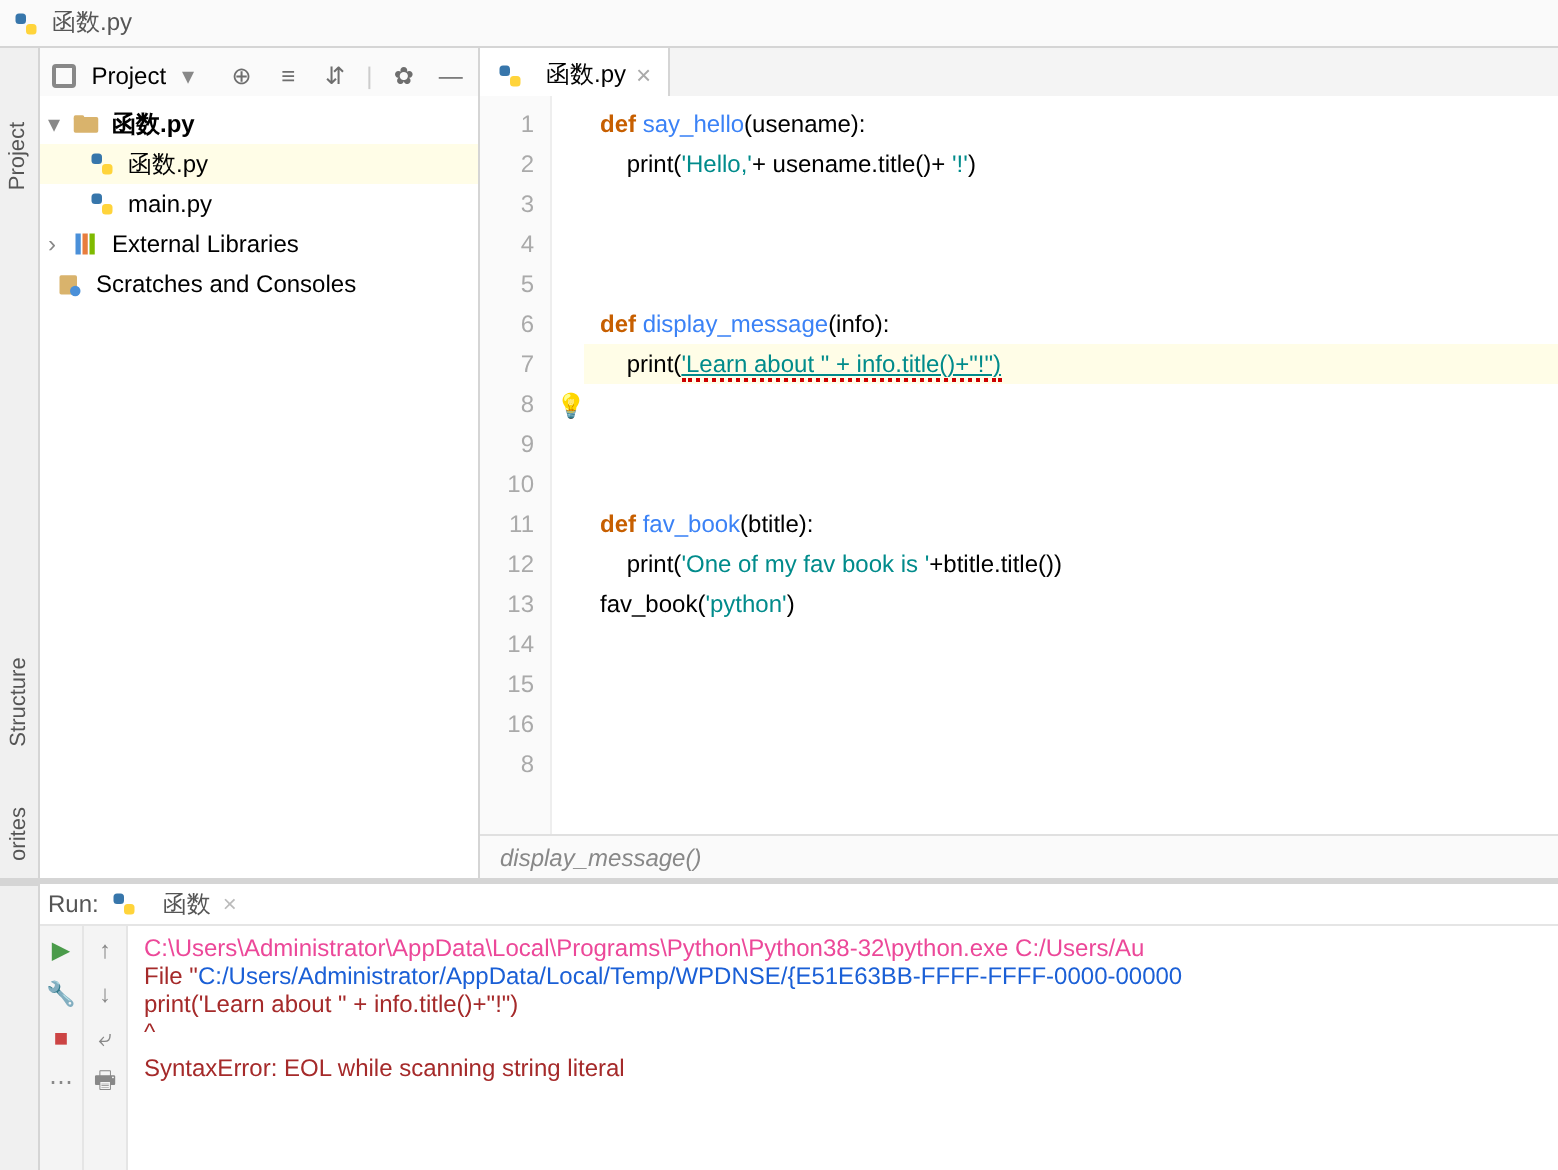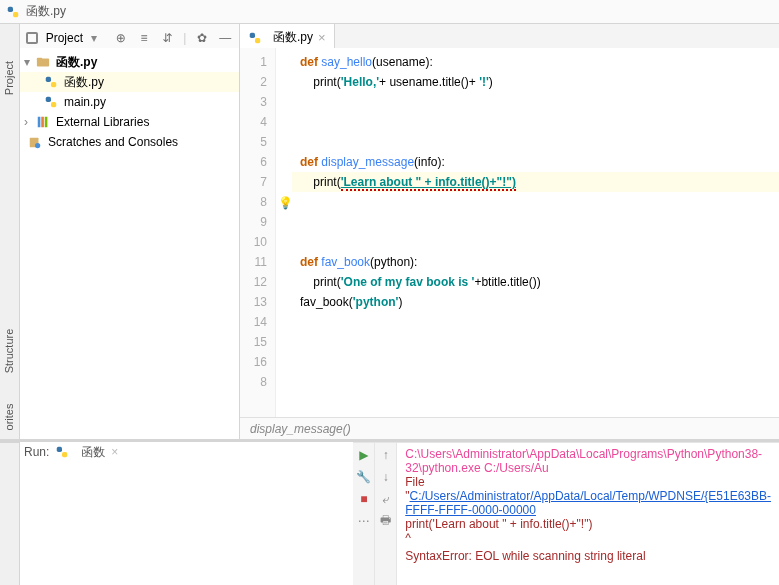--- a/index.html
+++ b/index.html
@@ -23,32 +23,32 @@
 .file-tab{height:27px;display:flex;align-items:center;padding:0 8px;background:#fff;border-right:1px solid #d5d5d5;gap:5px}
 .close-btn{color:#aaa;font-size:13px;cursor:pointer}
 .code-wrap{flex:1;display:flex;overflow:hidden;position:relative}
 .gutter{width:36px;background:#fafafa;text-align:right;color:#aaa;font-family:Consolas,monospace;font-size:13px;padding:4px 8px 4px 0;border-right:1px solid #eee}
 .gutter div{height:20px;line-height:20px}
 .marker-rail{width:16px;background:#fff;position:relative}
 .bulb{position:absolute;left:2px;top:148px;font-size:12px}
 .code{flex:1;font-family:Consolas,monospace;font-size:13px;padding:4px 0;position:relative}
 .line{height:20px;line-height:20px;padding-left:8px;white-space:pre}
 .line.hl{background:#fffde7}
-.kw{color:#C75F00;font-weight:bold}.fn{color:#3b82f6}.s{color:#008B8B;font-weight:bold}
+.kw{color:#C75F00;font-weight:bold}.fn{color:#3b82f6}.s{color:#008B8B;font-weight:normal}
 .squiggle{border-bottom:2px dotted #cc0000}
 .breadcrumb{height:22px;border-top:1px solid #e0e0e0;display:flex;align-items:center;padding-left:10px;color:#888;font-style:italic;background:#fafafa}
 .run-panel{height:146px;border-top:3px solid #d5d5d5;display:flex;background:#fff}
 .run-header{height:20px;display:flex;align-items:center;padding-left:4px;gap:6px;color:#555;width:100%}
 .run-left{width:22px;background:#f4f4f4;border-right:1px solid #e5e5e5;display:flex;flex-direction:column;align-items:center;padding-top:4px;gap:6px}
 .run-left2{width:22px;background:#f4f4f4;border-right:1px solid #e5e5e5;display:flex;flex-direction:column;align-items:center;padding-top:4px;gap:6px}
 .run-btn{width:16px;height:16px;display:flex;align-items:center;justify-content:center;cursor:pointer}
 .console{flex:1;padding:4px 8px;font-family:Consolas,monospace;font-size:12px;overflow:hidden}
 .console .err{color:#a52a2a}
-.console a{color:#1a5fd6;text-decoration:underline}
-.run-wrap{display:flex;flex:1}
+.console a{color:#1a5fd6;}
+.run-wrap{display:flex;flex-direction:column;flex:1}
 .tri-green{color:#4a9b4a}
 .underline{text-decoration:underline}
 </style>
 </head>
 <body>
 
 <div class="title-bar">
   <span class="py-icon">
     <svg viewBox="0 0 16 16">
         <rect x="2" y="2" width="6" height="6" rx="2" fill="#3776ab"></rect>
@@ -177,21 +177,21 @@
         <div class="line"><span class="kw">def </span><span class="fn">say_hello</span><span>(usename):</span></div>
         <div class="line"><span>    print(</span><span class="s">'Hello,'</span><span>+ usename.title()+ </span><span class="s">'!'</span><span>)</span></div>
         <div class="line"></div>
         <div class="line"></div>
         <div class="line"></div>
         <div class="line"><span class="kw">def </span><span class="fn">display_message</span><span>(info):</span></div>
         <div class="line hl"><span>    print(</span><span class="s squiggle underline">'Learn about " + info.title()+"!")</span></div>
         <div class="line"></div>
         <div class="line"></div>
         <div class="line"></div>
-        <div class="line"><span class="kw">def </span><span class="fn">fav_book</span><span>(python):</span></div>
+        <div class="line"><span class="kw">def </span><span class="fn">fav_book</span><span>(btitle):</span></div>
         <div class="line"><span>    print(</span><span class="s">'One of my fav book is '</span><span>+btitle.title())</span></div>
         <div class="line"><span>fav_book(</span><span class="s">'python'</span><span>)</span></div>
         <div class="line"></div>
         <div class="line"></div>
       </div>
     </div>
     <div class="breadcrumb">
         <span>display_message()</span>
       </div>
   </div>

